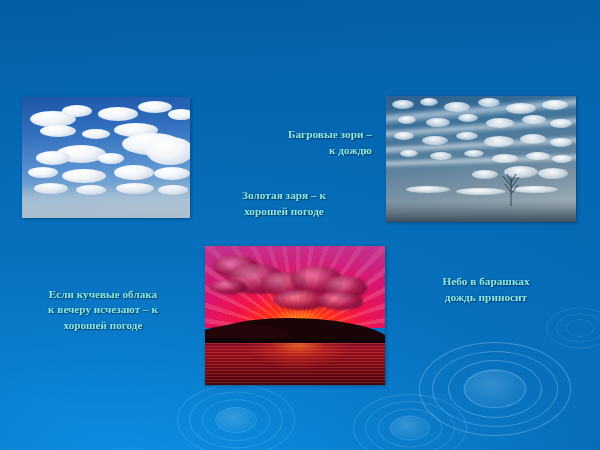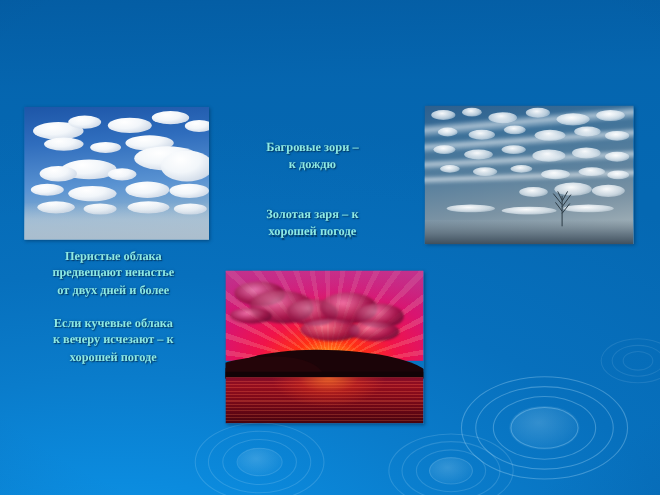--- a/index.html
+++ b/index.html
@@ -81,21 +81,21 @@
   .txt {
     position: absolute;
     color: #8eeae4;
     font-weight: bold;
     text-align: center;
     white-space: pre-line;
     text-shadow: 1px 1px 1px rgba(4,52,92,0.85), 0 0 2px rgba(6,60,105,0.6);
   }
   #txt-cirrus   { left: 14px;  top: 226px; width: 178px; font-size: 11.2px; line-height: 15.4px; }
   #txt-cumulus  { left: 14px;  top: 287px; width: 178px; font-size: 11.2px; line-height: 15.4px; }
-  #txt-crimson  { left: 196px; top: 127px; width: 176px; font-size: 11.3px; line-height: 15.8px; }
+  #txt-crimson  { left: 196px; top: 127px; width: 176px; font-size: 11.3px; line-height: 15.8px; text-align: right; }
   #txt-golden   { left: 196px; top: 188px; width: 176px; font-size: 11.3px; line-height: 15.8px; }
   #txt-fleecy   { left: 398px; top: 274px; width: 176px; font-size: 11.3px; line-height: 15.8px; }
 
   
   .photo {
     position: absolute;
     overflow: hidden;
     box-shadow: 1px 1px 3px rgba(0,30,60,0.45);
   }
 
@@ -321,24 +321,23 @@
     <div class="dcloud" style="left:4px;  top:34px; width:38px; height:14px;"></div>
     <div class="dcloud" style="left:68px; top:44px; width:54px; height:20px;"></div>
     <div class="dcloud" style="left:112px;top:46px; width:46px; height:18px;"></div>
     <div class="hill"></div>
     <div class="hill2"></div>
     <div class="shore"></div>
     <div class="water"></div>
     <div class="glint"></div>
   </div>
 
-  <div class="txt" id="txt-cirrus">Перистые облака
-предвещают ненастье
-от двух дней и более</div>
   <div class="txt" id="txt-cumulus">Если кучевые облака
 к вечеру исчезают – к
 хорошей погоде</div>
   <div class="txt" id="txt-crimson">Багровые зори –
 к дождю</div>
   <div class="txt" id="txt-golden">Золотая заря – к
 хорошей погоде</div>
+  <div class="txt" id="txt-fleecy">Небо в барашках
+дождь приносит</div>
 
 </div>
 
 </body></html>

